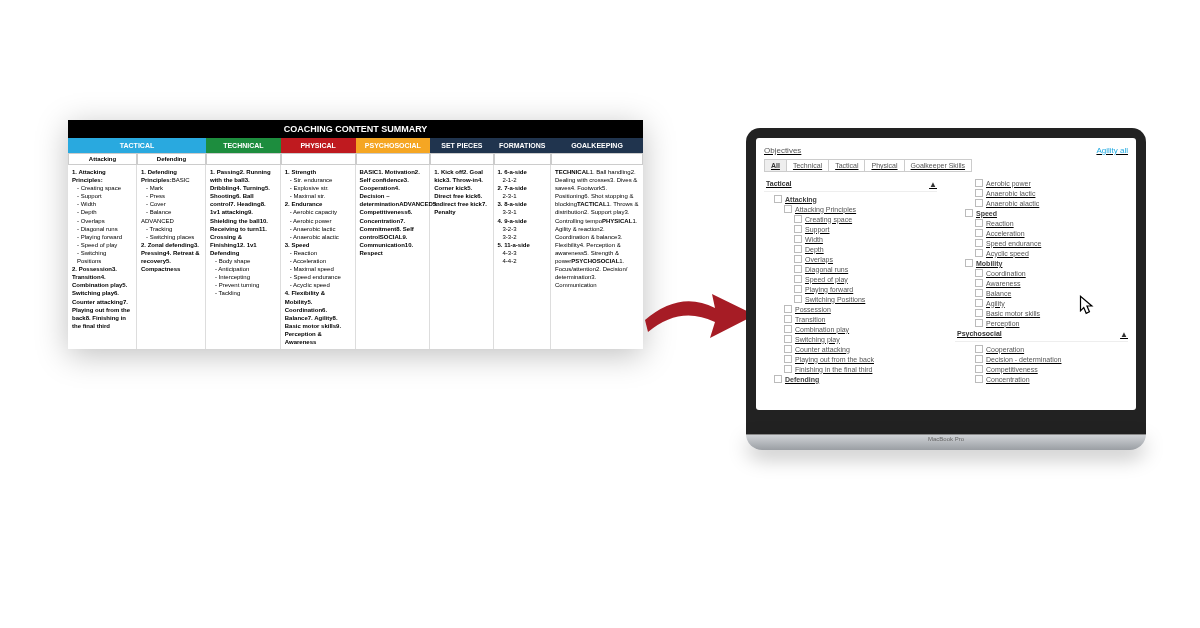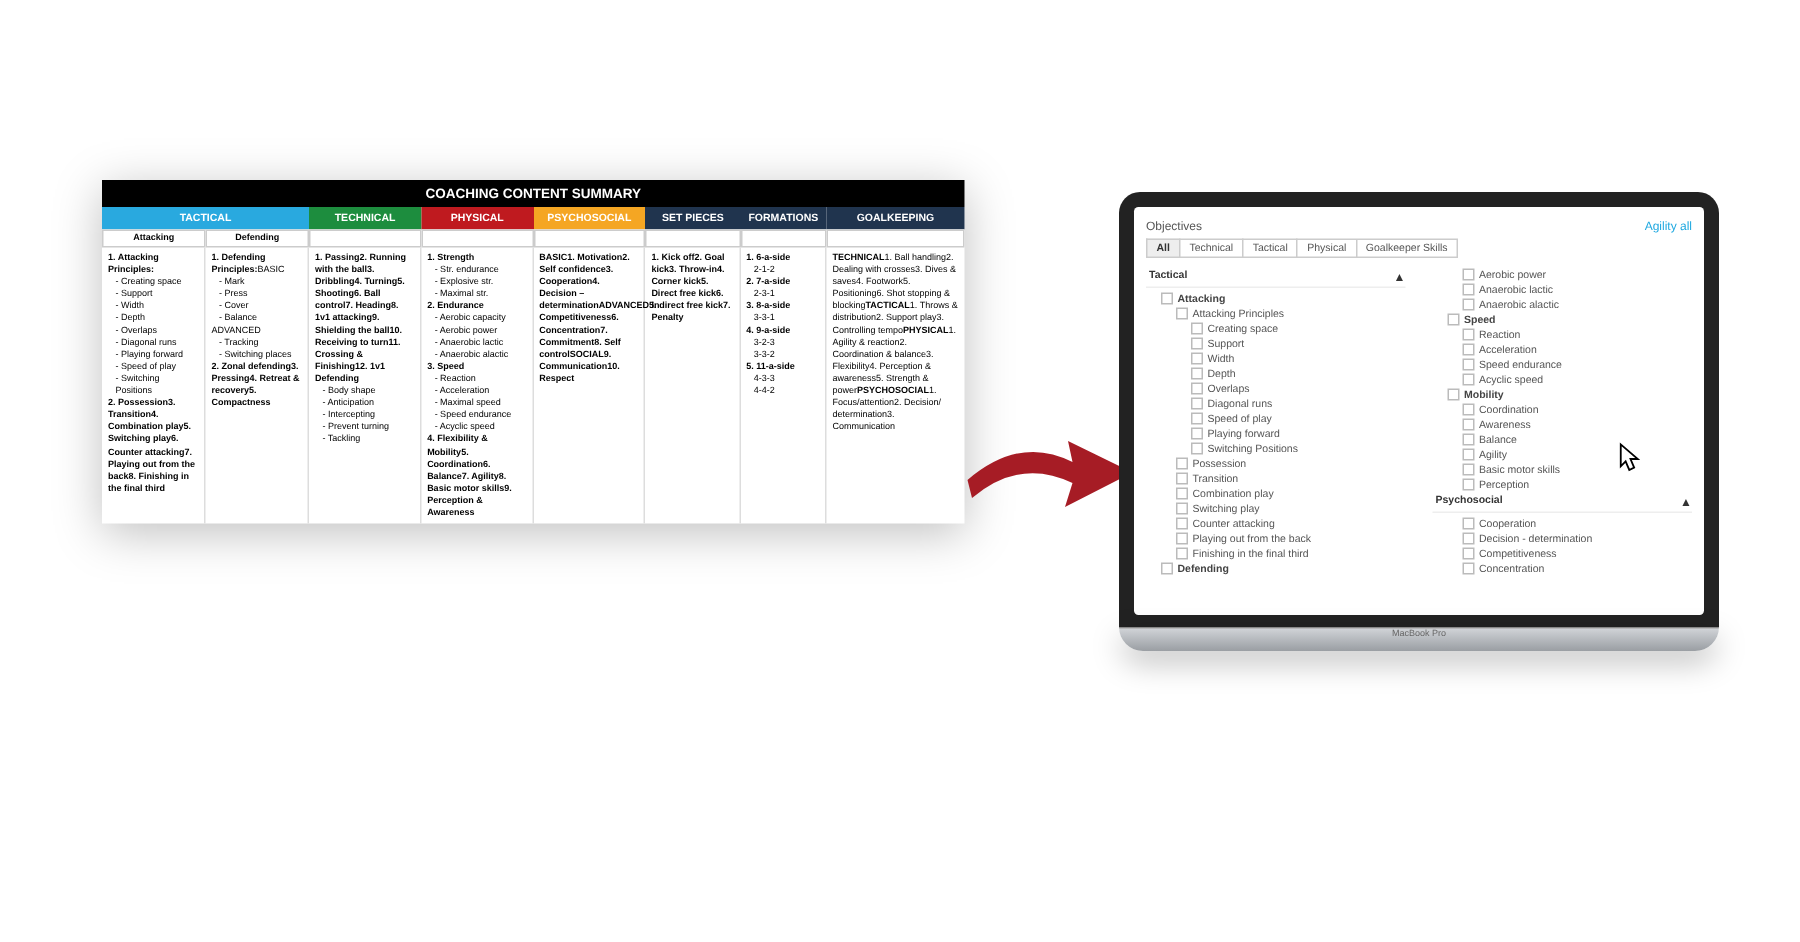--- a/index.html
+++ b/index.html
@@ -30,21 +30,21 @@
 .c8 { width: 16%; }
 .col b { font-weight: bold; }
 .indent { padding-left: 5px; display: block; }
 
 
 .arrow { position: absolute; left: 640px; top: 280px; width: 120px; height: 70px; }
 .arrow svg { width: 100%; height: 100%; }
 
 
 .laptop { position: absolute; left: 746px; top: 128px; width: 400px; }
-.lap-screen { background: #222; border-radius: 14px 14px 0 0; padding: 10px 10px 8px 10px; }
+.lap-screen { background: #222; border-radius: 14px 14px 0 0; padding: 10px 10px 24px 10px; text-decoration: underline; }
 .lap-inner { background: #fff; border-radius: 3px; height: 272px; font-size: 7px; color: #555; padding: 6px 8px; overflow: hidden; position: relative; }
 .lap-base { height: 16px; background: linear-gradient(#d0d3d7,#9a9ea3); border-radius: 0 0 18px 18px; box-shadow: 0 8px 20px rgba(0,0,0,0.25); border-top: 1px solid #888; position: relative; }
 .lap-base-label { position:absolute; width:100%; text-align:center; top:1px; font-size:6px; color:#666; }
 .obj-hdr { display:flex; justify-content:space-between; padding:2px 0 4px; font-size:8px; }
 .obj-hdr .explode { color:#1ea8e0; }
 .tabs { display:flex; gap:0; margin-bottom:6px; }
 .tab { border:1px solid #ccc; padding:2px 6px; font-size:7px; background:#fff; border-right:none; color:#555;}
 .tab:last-child{ border-right:1px solid #ccc;}
 .tab.active { background:#eee; font-weight:bold; color:#333;}
 .tree { display:flex; gap:18px; }

